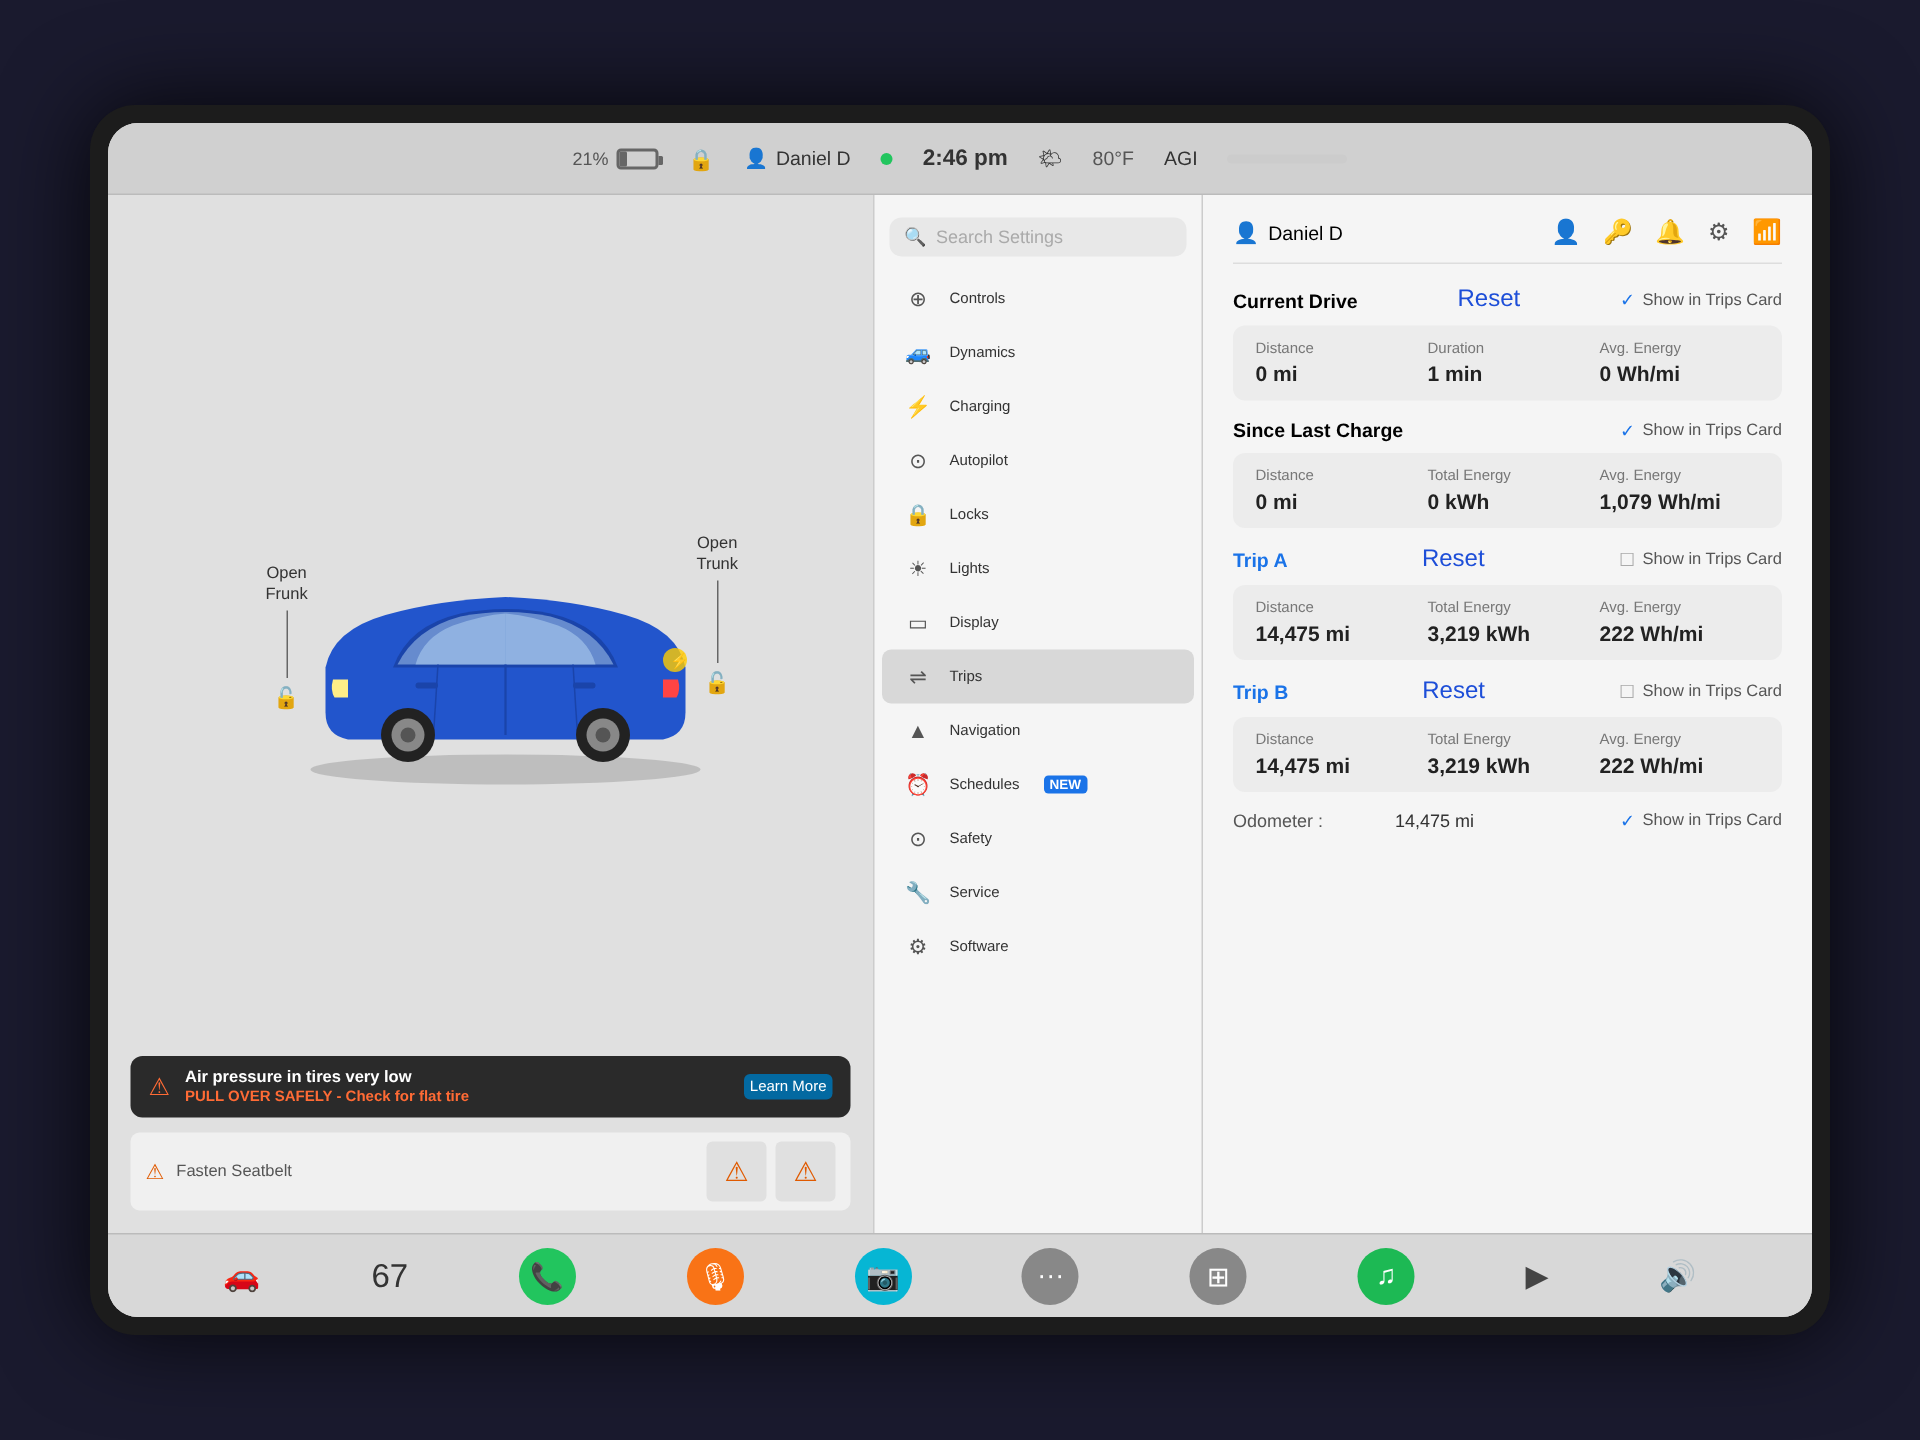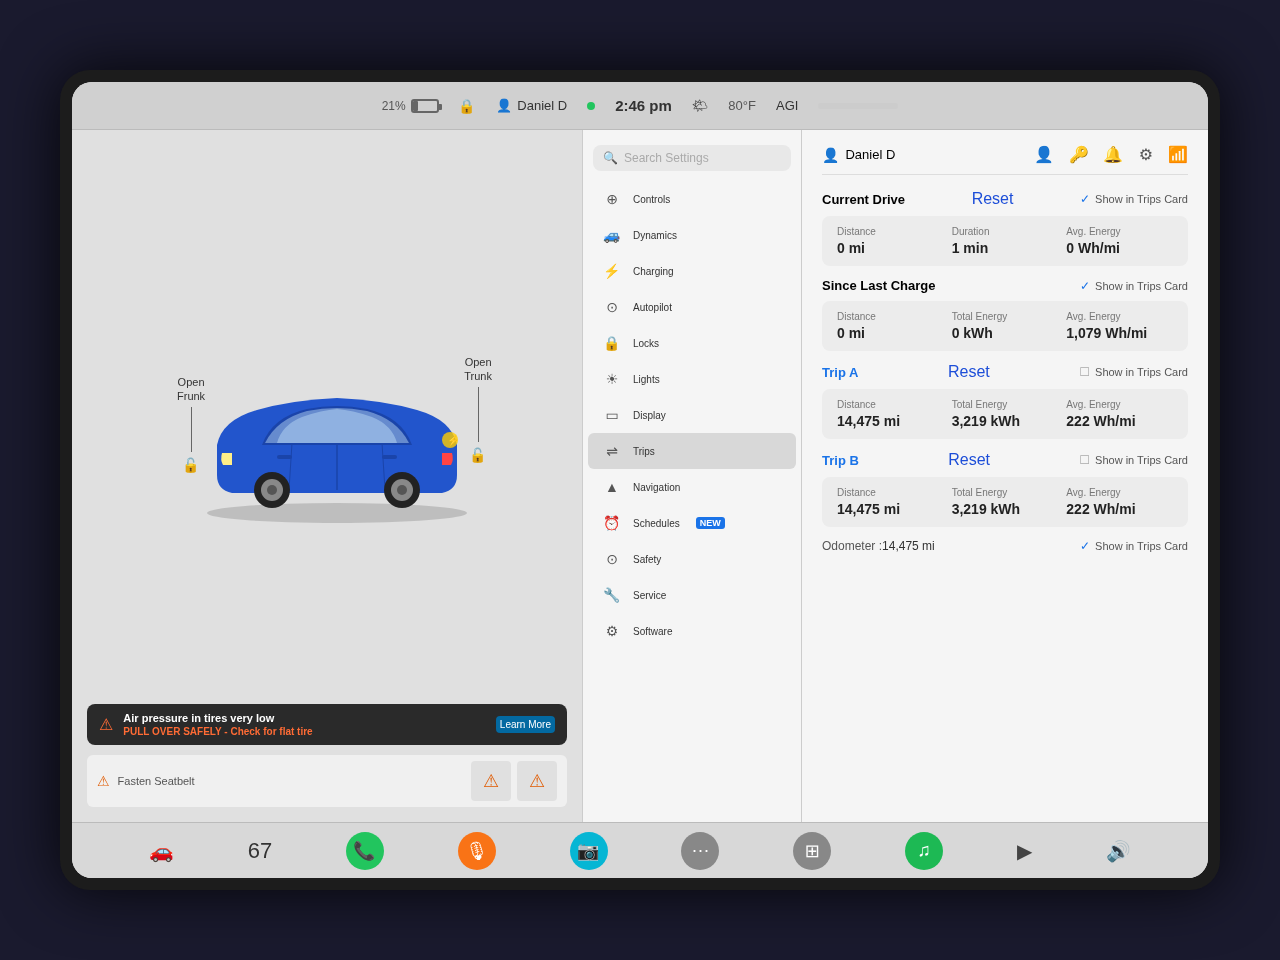--- a/index.html
+++ b/index.html
@@ -244,20 +244,21 @@
     .stat-item {}
     .stat-label { font-size: 10px; color: #777; margin-bottom: 3px; }
     .stat-value { font-size: 14px; font-weight: 600; color: #222; }
     .odometer-line {
       display: flex;
       align-items: flex-end;
       justify-content: space-between;
       font-size: 12px;
       color: #555;
       margin-top: 8px;
+      gap: 48px;
     }
     
     .taskbar {
       height: 56px;
       background: #d8d8d8;
       border-top: 1px solid #bbb;
       display: flex;
       align-items: center;
       justify-content: space-around;
       padding: 0 40px;

